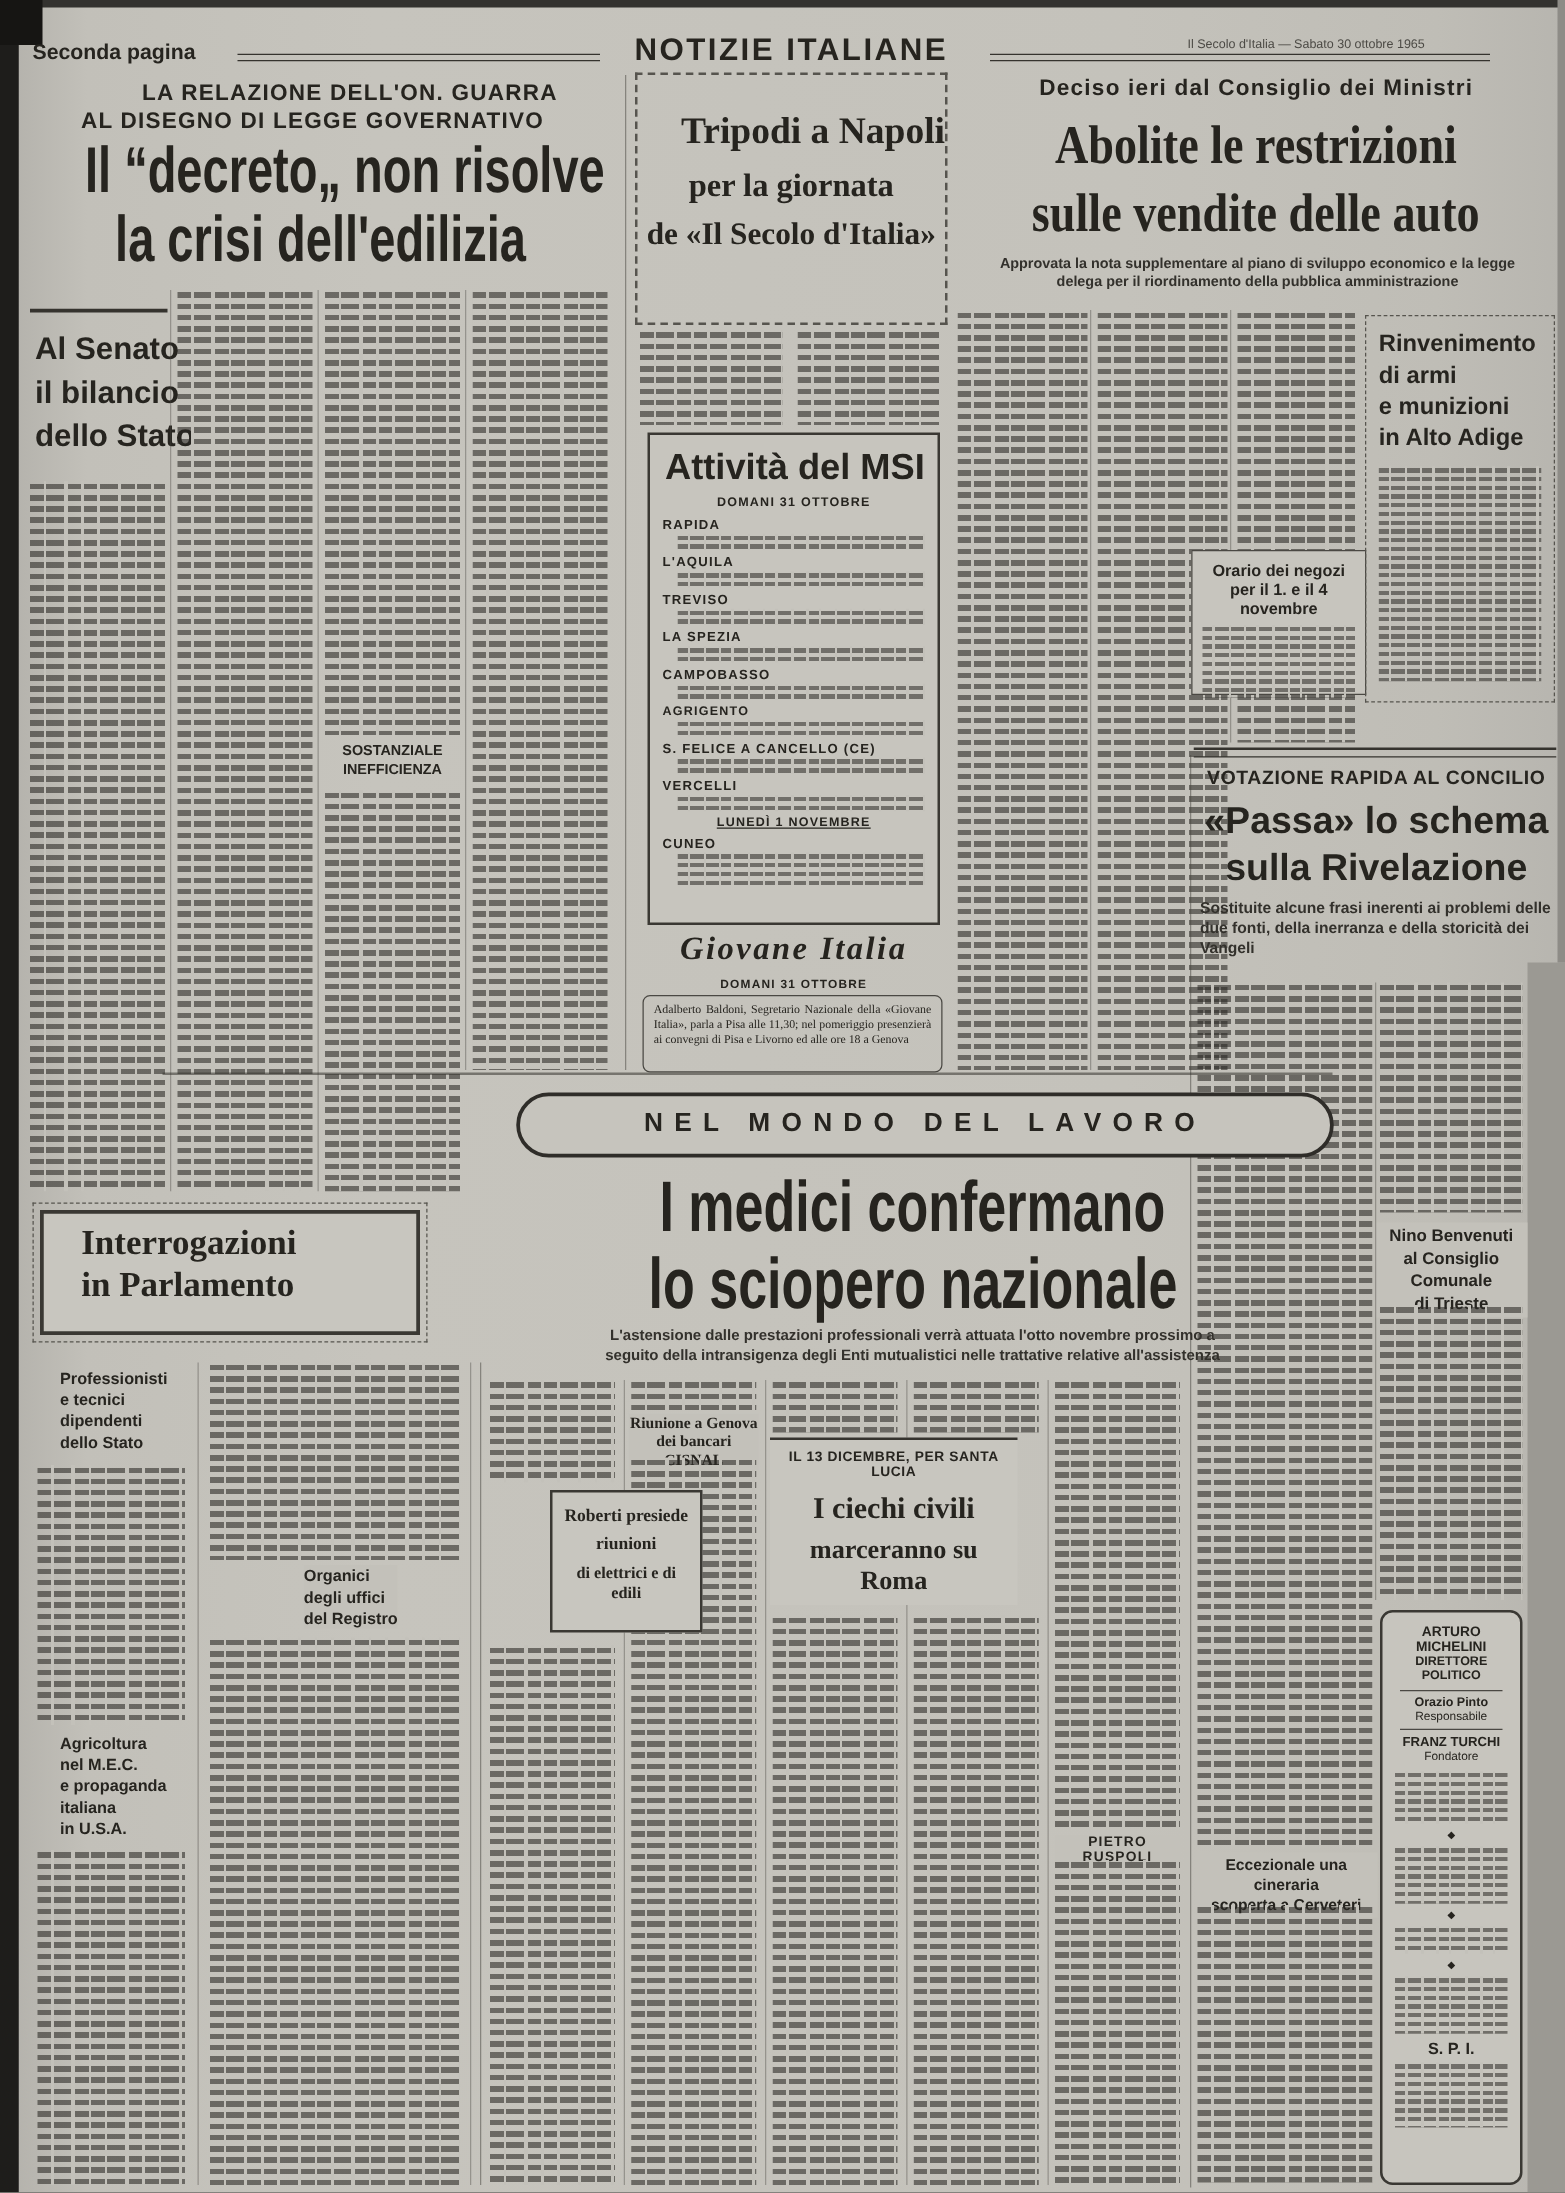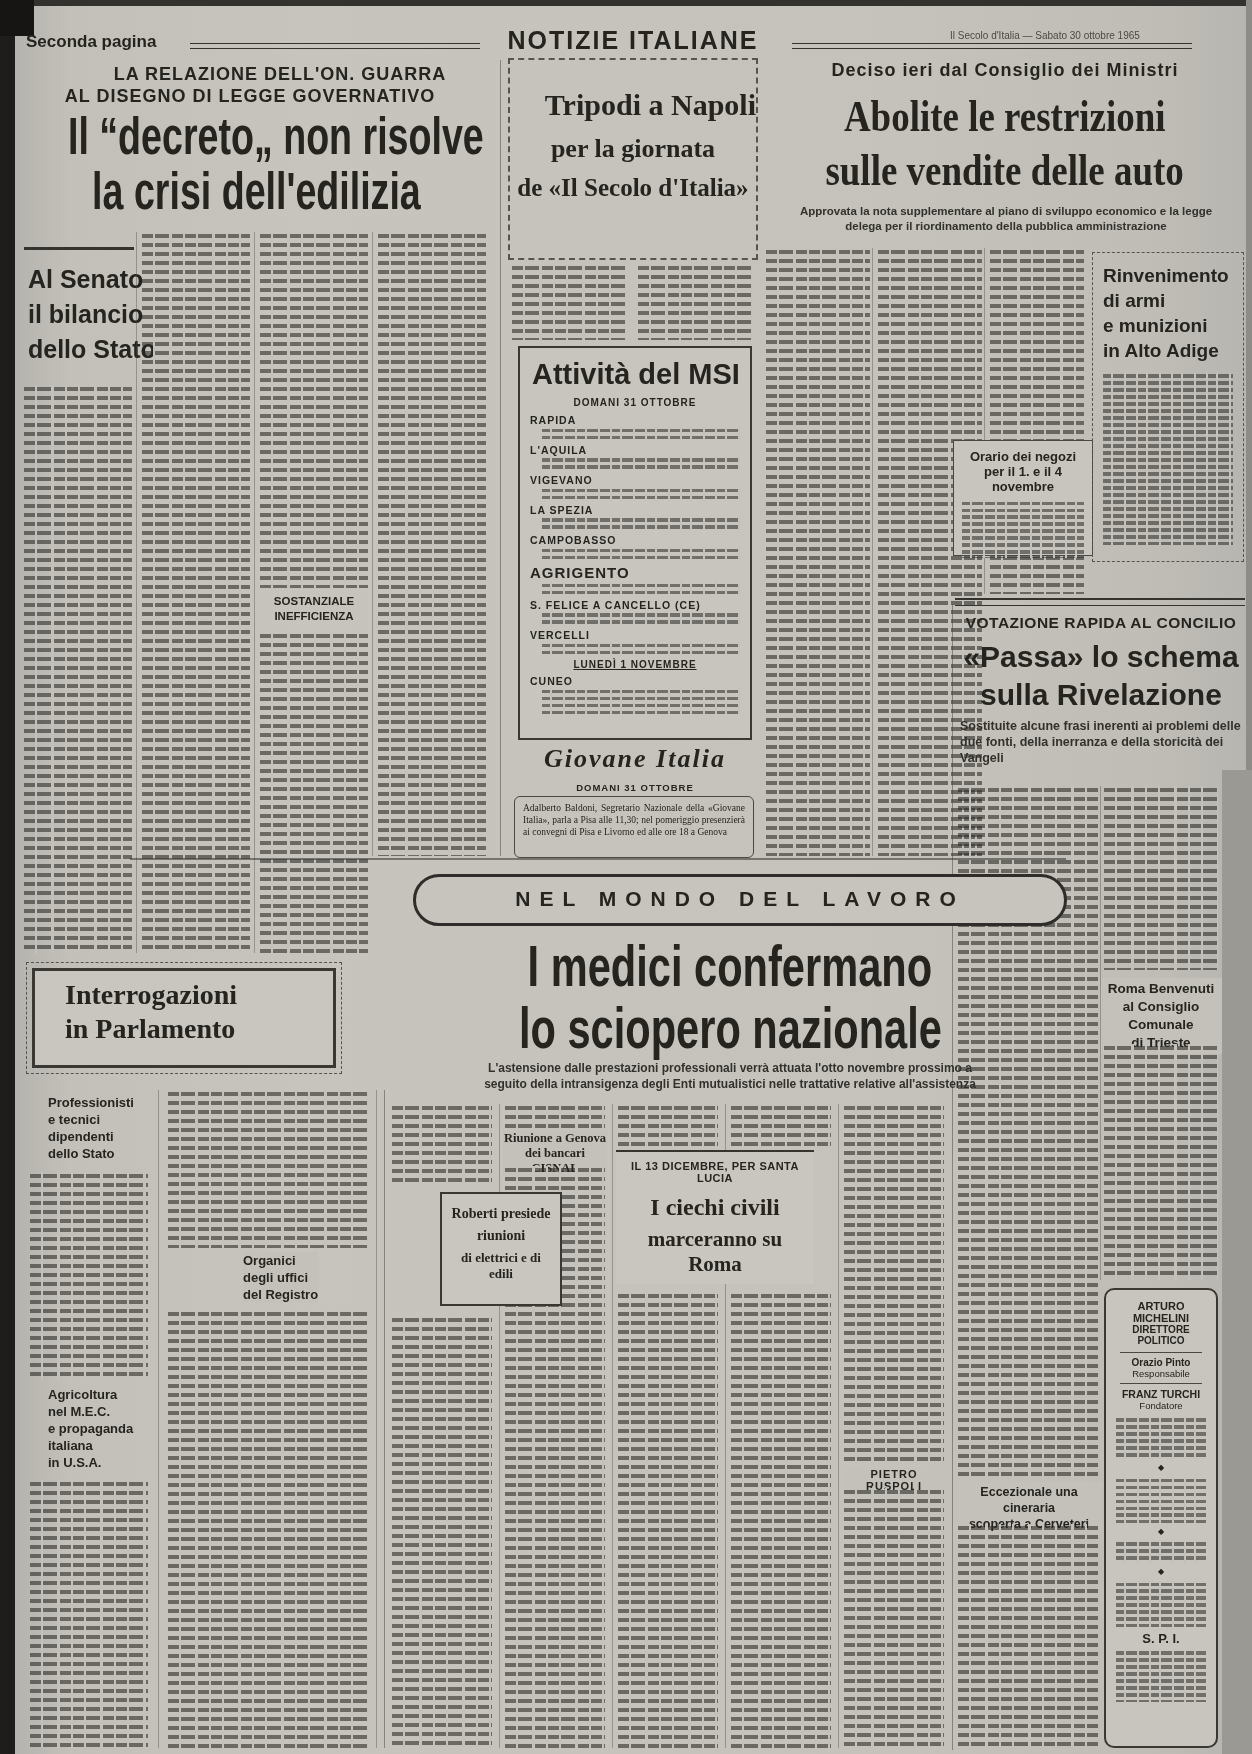--- a/index.html
+++ b/index.html
@@ -86,33 +86,33 @@
 
     <div>
         <div class="sans-b" style="font-size:10.5px;letter-spacing:1px;">RAPIDA</div>
         <div class="greek-sm" style="height:13px;margin:1px 0 4px 12px;"></div>
       </div>
     <div>
         <div class="sans-b" style="font-size:10.5px;letter-spacing:1px;">L'AQUILA</div>
         <div class="greek-sm" style="height:13px;margin:1px 0 4px 12px;"></div>
       </div>
     <div>
-        <div class="sans-b" style="font-size:10.5px;letter-spacing:1px;">VIGEVANO</div>
+        <div class="sans-b" style="font-size:10.5px;letter-spacing:1px;">TREVISO</div>
         <div class="greek-sm" style="height:13px;margin:1px 0 4px 12px;"></div>
       </div>
     <div>
         <div class="sans-b" style="font-size:10.5px;letter-spacing:1px;">LA SPEZIA</div>
         <div class="greek-sm" style="height:13px;margin:1px 0 4px 12px;"></div>
       </div>
     <div>
         <div class="sans-b" style="font-size:10.5px;letter-spacing:1px;">CAMPOBASSO</div>
         <div class="greek-sm" style="height:13px;margin:1px 0 4px 12px;"></div>
       </div>
     <div>
-        <div class="sans-b" style="font-size:15px;letter-spacing:1px;">AGRIGENTO</div>
+        <div class="sans-b" style="font-size:10px;letter-spacing:1px;">AGRIGENTO</div>
         <div class="greek-sm" style="height:13px;margin:1px 0 4px 12px;"></div>
       </div>
     <div>
         <div class="sans-b" style="font-size:10.5px;letter-spacing:1px;">S. FELICE A CANCELLO (CE)</div>
         <div class="greek-sm" style="height:13px;margin:1px 0 4px 12px;"></div>
       </div>
     <div>
         <div class="sans-b" style="font-size:10.5px;letter-spacing:1px;">VERCELLI</div>
         <div class="greek-sm" style="height:13px;margin:1px 0 4px 12px;"></div>
       </div>
@@ -169,21 +169,21 @@
 
   <div class="abs greek" style="left:958px;top:786px;width:140px;height:692px;"></div>
   <div class="abs sans-b" style="left:956px;top:1482px;width:146px;font-size:12.5px;line-height:16px;text-align:center;background:#c3c1ba;padding:2px 0;">
     <div>Eccezionale una cineraria</div>
     <div>scoperta a Cerveteri</div>
   </div>
   <div class="abs greek" style="left:958px;top:1524px;width:140px;height:222px;"></div>
 
   <div class="abs greek" style="left:1104px;top:786px;width:114px;height:184px;"></div>
   <div class="abs sans-b ctr" style="left:1100px;top:978px;width:122px;font-size:13.5px;line-height:18px;background:#c3c1ba;padding:2px 0;">
-    <div>Roma Benvenuti</div>
+    <div>Nino Benvenuti</div>
     <div>al Consiglio Comunale</div>
     <div>di Trieste</div>
   </div>
   <div class="abs greek" style="left:1104px;top:1044px;width:114px;height:236px;"></div>
   <div class="vr" style="left:1100px;top:786px;height:494px;"></div>
   <div class="vr" style="left:952px;top:604px;height:1146px;background:rgba(70,68,62,.5);"></div>
 
   <div class="abs" style="left:1104px;top:1288px;width:114px;height:460px;border:2px solid #3a3833;border-radius:10px;background:#c7c5be;padding:10px 8px;box-sizing:border-box;text-align:center;">
     <div class="sans-b" style="font-size:11px;">ARTURO MICHELINI</div>
     <div class="sans-b" style="font-size:10px;margin-bottom:6px;">DIRETTORE POLITICO</div>

